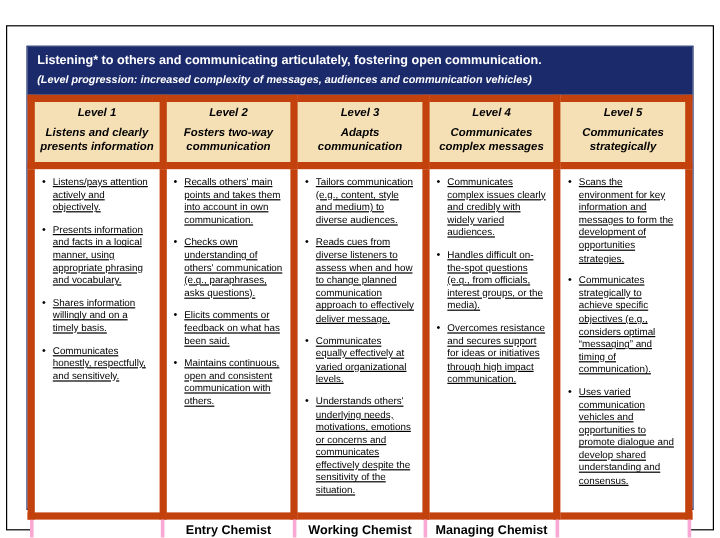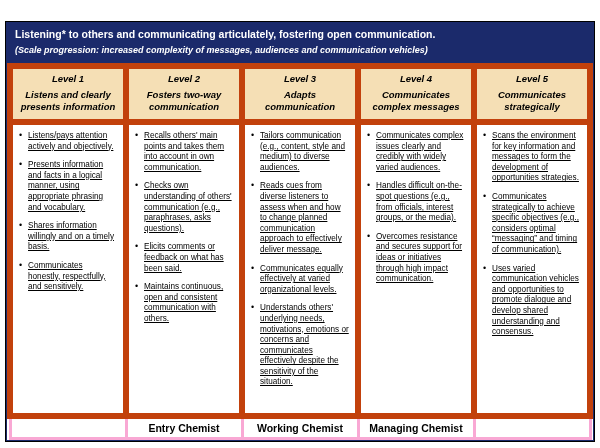--- a/index.html
+++ b/index.html
@@ -28,21 +28,21 @@
   }
   .frame {
     position: absolute;
     left: 5px;
     top: 21px;
     width: 590px;
     height: 421px;
     border: 1px solid #000000;
     box-sizing: border-box;
     background: #ffffff;
-    padding: 0;
+    padding: 16px;
   }
   .inner {
     width: 100%;
     height: 100%;
     border: 1px solid #1b2a6b;
     box-sizing: border-box;
     display: flex;
     flex-direction: column;
   }
   .banner {
@@ -142,21 +142,21 @@
 
 <div class="page">
 
   <div class="doc-title">Interactive Communication</div>
 
   <div class="frame">
     <div class="inner">
 
       <div class="banner">
         <div class="banner-line1">Listening* to others and communicating articulately, fostering open communication.</div>
-        <div class="banner-line2">(Scale progression: increased complexity of messages, audiences and communication vehicles)</div>
+        <div class="banner-line2">(Level progression: increased complexity of messages, audiences and communication vehicles)</div>
       </div>
 
       <table class="levels">
         <colgroup>
           <col style="width:20%">
             <col style="width:20%">
             <col style="width:20%">
             <col style="width:20%">
             <col style="width:20%">
         </colgroup>

